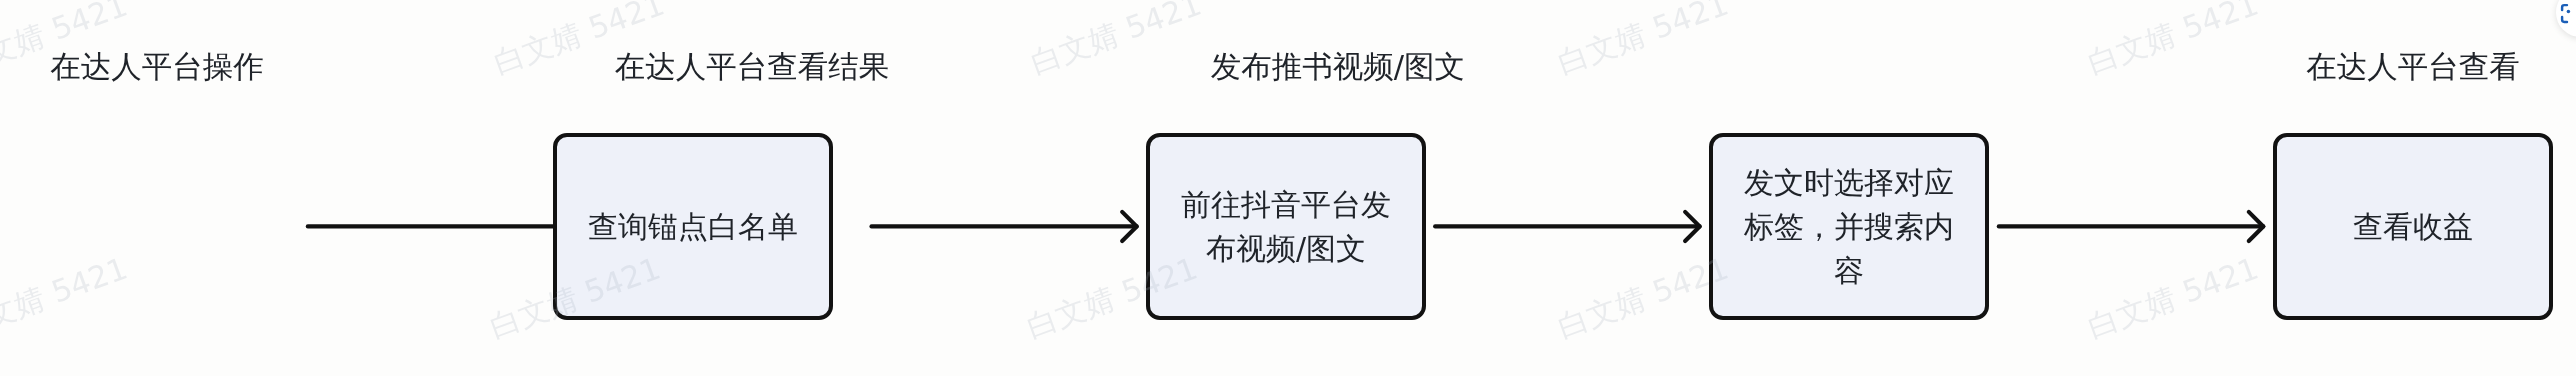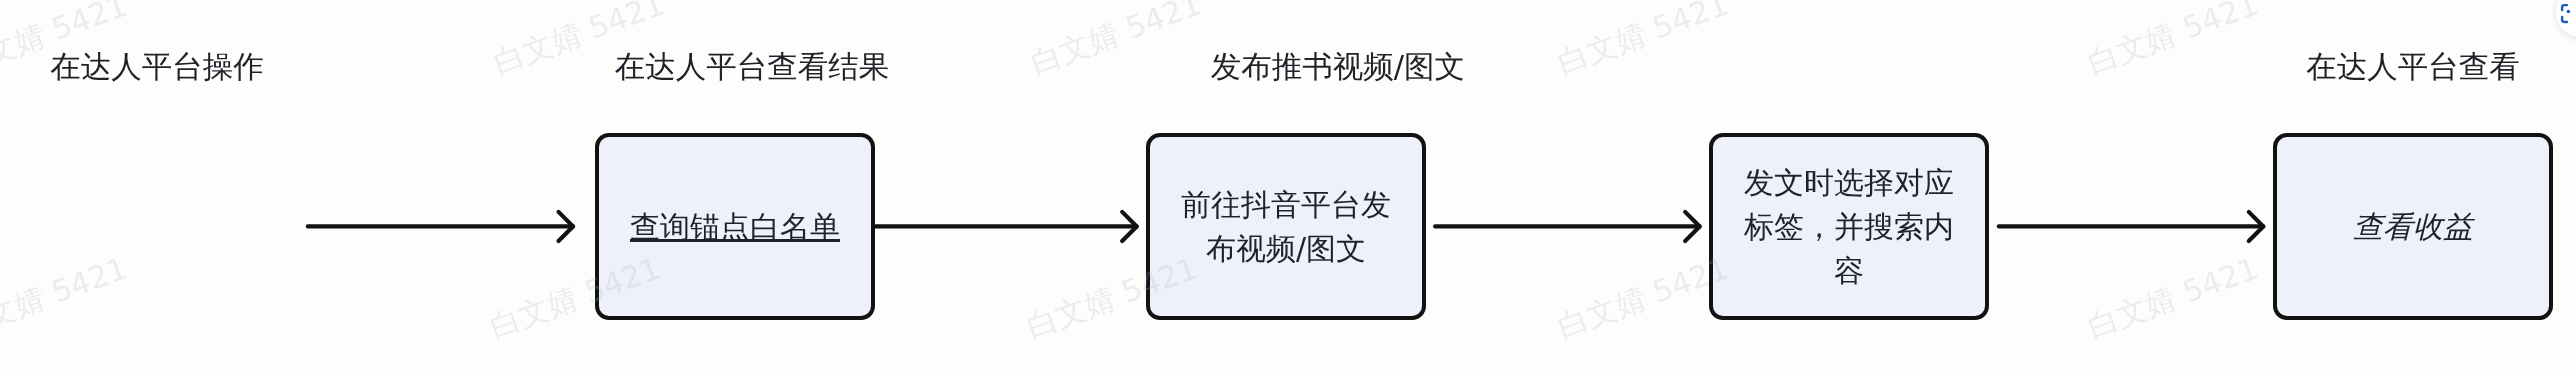--- a/index.html
+++ b/index.html
@@ -63,42 +63,42 @@
       </g>
     </g>
   </svg>
 
   <div class="stage-title" style="left:-23px;">在达人平台操作</div>
   <div class="stage-title" style="left:572px;">在达人平台查看结果</div>
   <div class="stage-title" style="left:1105px;text-align:right;">发布推书视频/图文</div>
   <div class="stage-title" style="left:2233px;">在达人平台查看</div>
 
 
-  <div class="step-box" style="left:595px;text-decoration:underline;">
+  <div class="step-box" style="left:553px;">
     <div class="step-text">
       <span>查询锚点白名单</span>
     </div>
   </div>
 
   <div class="step-box" style="left:1146px;">
     <div class="step-text">
       <span>前往抖音平台发</span>
       <span>布视频/图文</span>
     </div>
   </div>
 
   <div class="step-box" style="left:1709px;">
     <div class="step-text">
       <span>发文时选择对应</span>
       <span>标签，并搜索内</span>
       <span>容</span>
     </div>
   </div>
 
-  <div class="step-box" style="left:2273px;font-style:italic;">
+  <div class="step-box" style="left:2273px;">
     <div class="step-text">
       <span>查看收益</span>
     </div>
   </div>
 
   <div class="watermark" style="left:-62px;  top:14px;">白文婧 5421</div>
   <div class="watermark" style="left:475px;  top:12.5px;">白文婧 5421</div>
   <div class="watermark" style="left:1012px; top:12.5px;">白文婧 5421</div>
   <div class="watermark" style="left:1539px; top:12.5px;">白文婧 5421</div>
   <div class="watermark" style="left:2069px; top:12.5px;">白文婧 5421</div>

